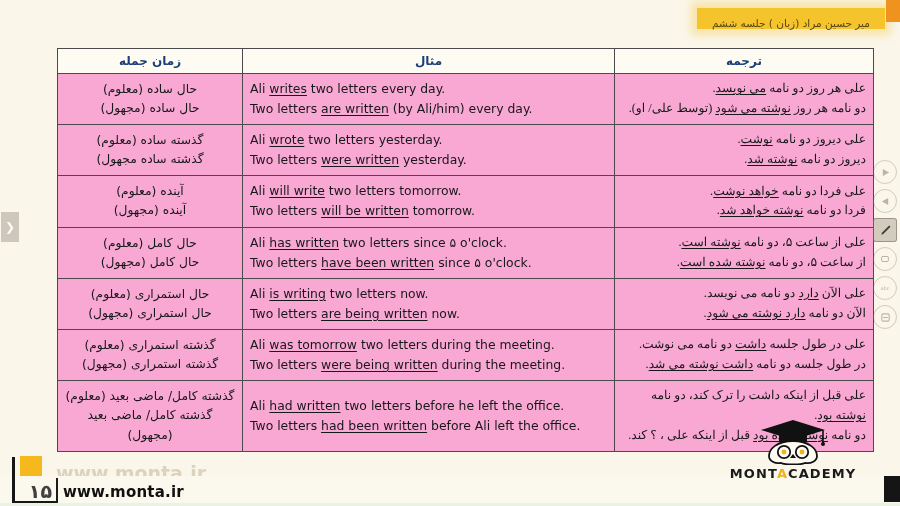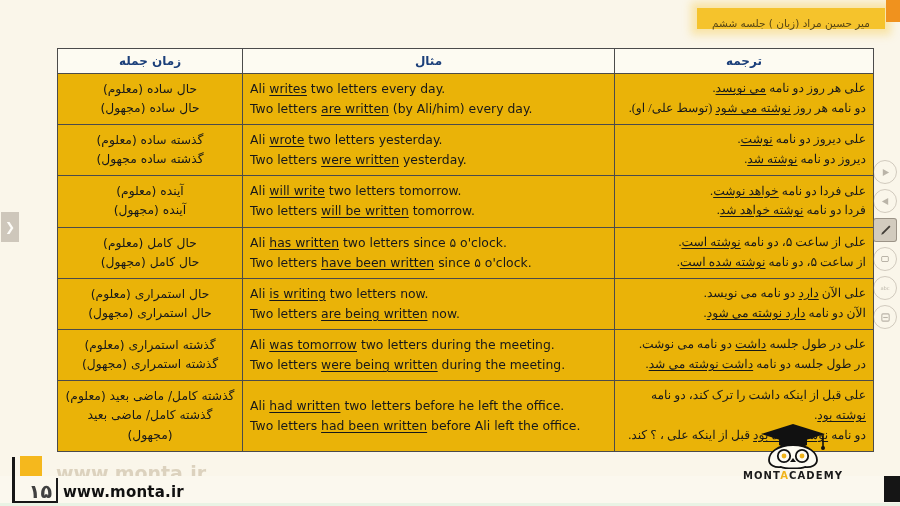--- a/index.html
+++ b/index.html
@@ -98,21 +98,21 @@
   .table-wrap {
     position: absolute;
     left: 57px;
     top: 48px;
     width: 771px;
   }
   table.grammar {
     border-collapse: collapse;
     width: 100%;
     table-layout: fixed;
-    background: #eab308;
+    background: #f9a8d4;
     padding-left: 45px;
   }
   table.grammar td, table.grammar th {
     border: 1px solid #4b4b4b;
     vertical-align: middle;
     padding: 5px 7px;
   }
   thead th {
     background: #fdfbf2;
     color: #1b3f7a;
@@ -240,21 +240,21 @@
     height: 62px;
     z-index: 10;
     display: flex;
     flex-direction: column;
     align-items: center;
     justify-content: flex-end;
   }
   .brand-mark { width: 72px; height: 46px; }
   .brand-name {
     margin-top: 1px;
-    font-size: 10px;
+    font-size: 13px;
     font-weight: bold;
     letter-spacing: 1.1px;
     color: #1a1a1a;
     white-space: nowrap;
   }
   .brand-name .acc { color: #f0b31a; }
 
   .bottom-right-block {
     position: absolute;
     right: 0;

